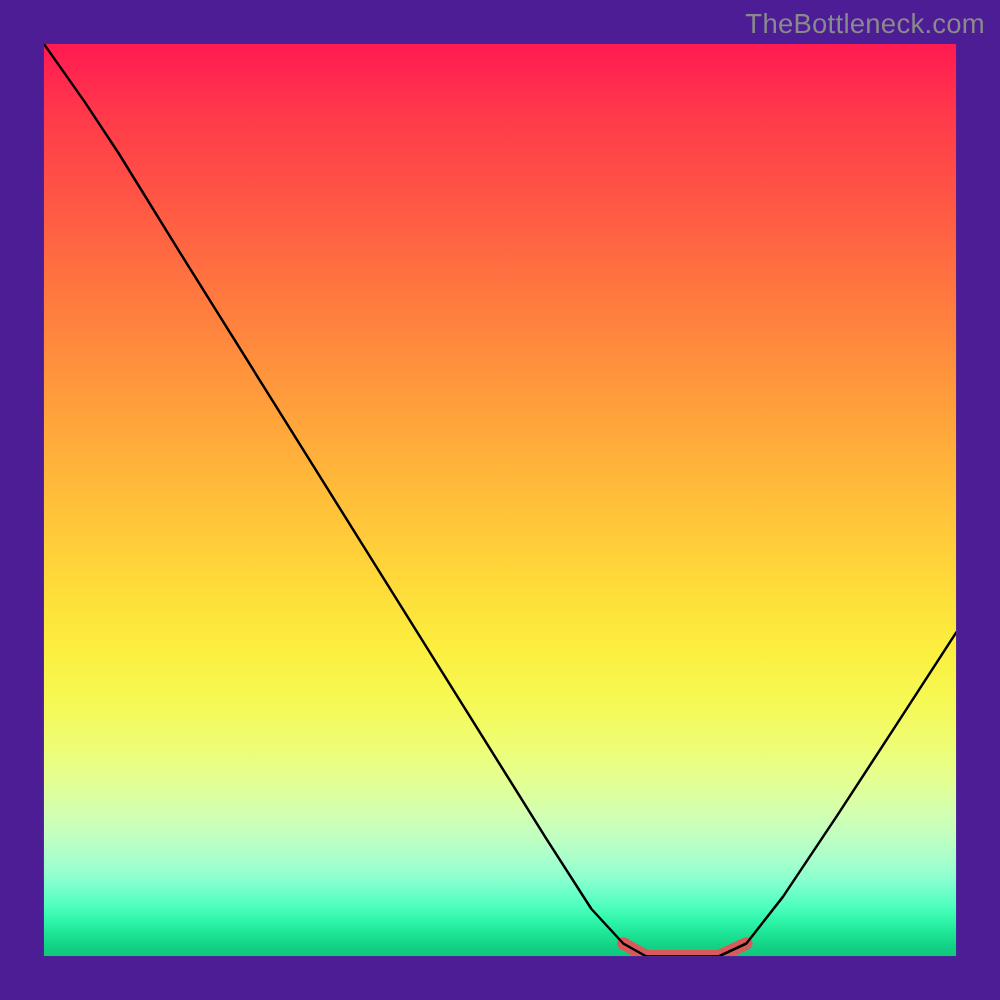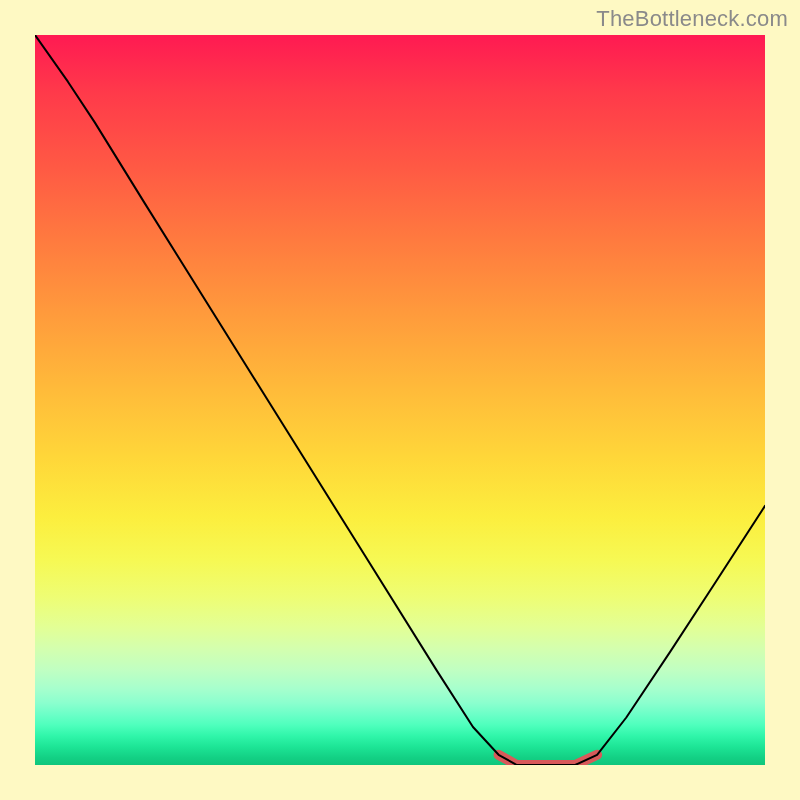--- a/index.html
+++ b/index.html
@@ -9,21 +9,21 @@
     height: 800px;
     background: #000;
     overflow: hidden;
   }
   .frame {
     position: absolute;
     left: 0;
     top: 0;
     width: 800px;
     height: 800px;
-    background: #fef9c3;
+    background: #4c1d95;
   }
   .watermark {
     position: absolute;
     top: 6px;
     right: 12px;
     font-family: Arial, Helvetica, sans-serif;
     font-size: 22px;
     color: #8a8a8a;
     letter-spacing: 0.2px;
     user-select: none;

